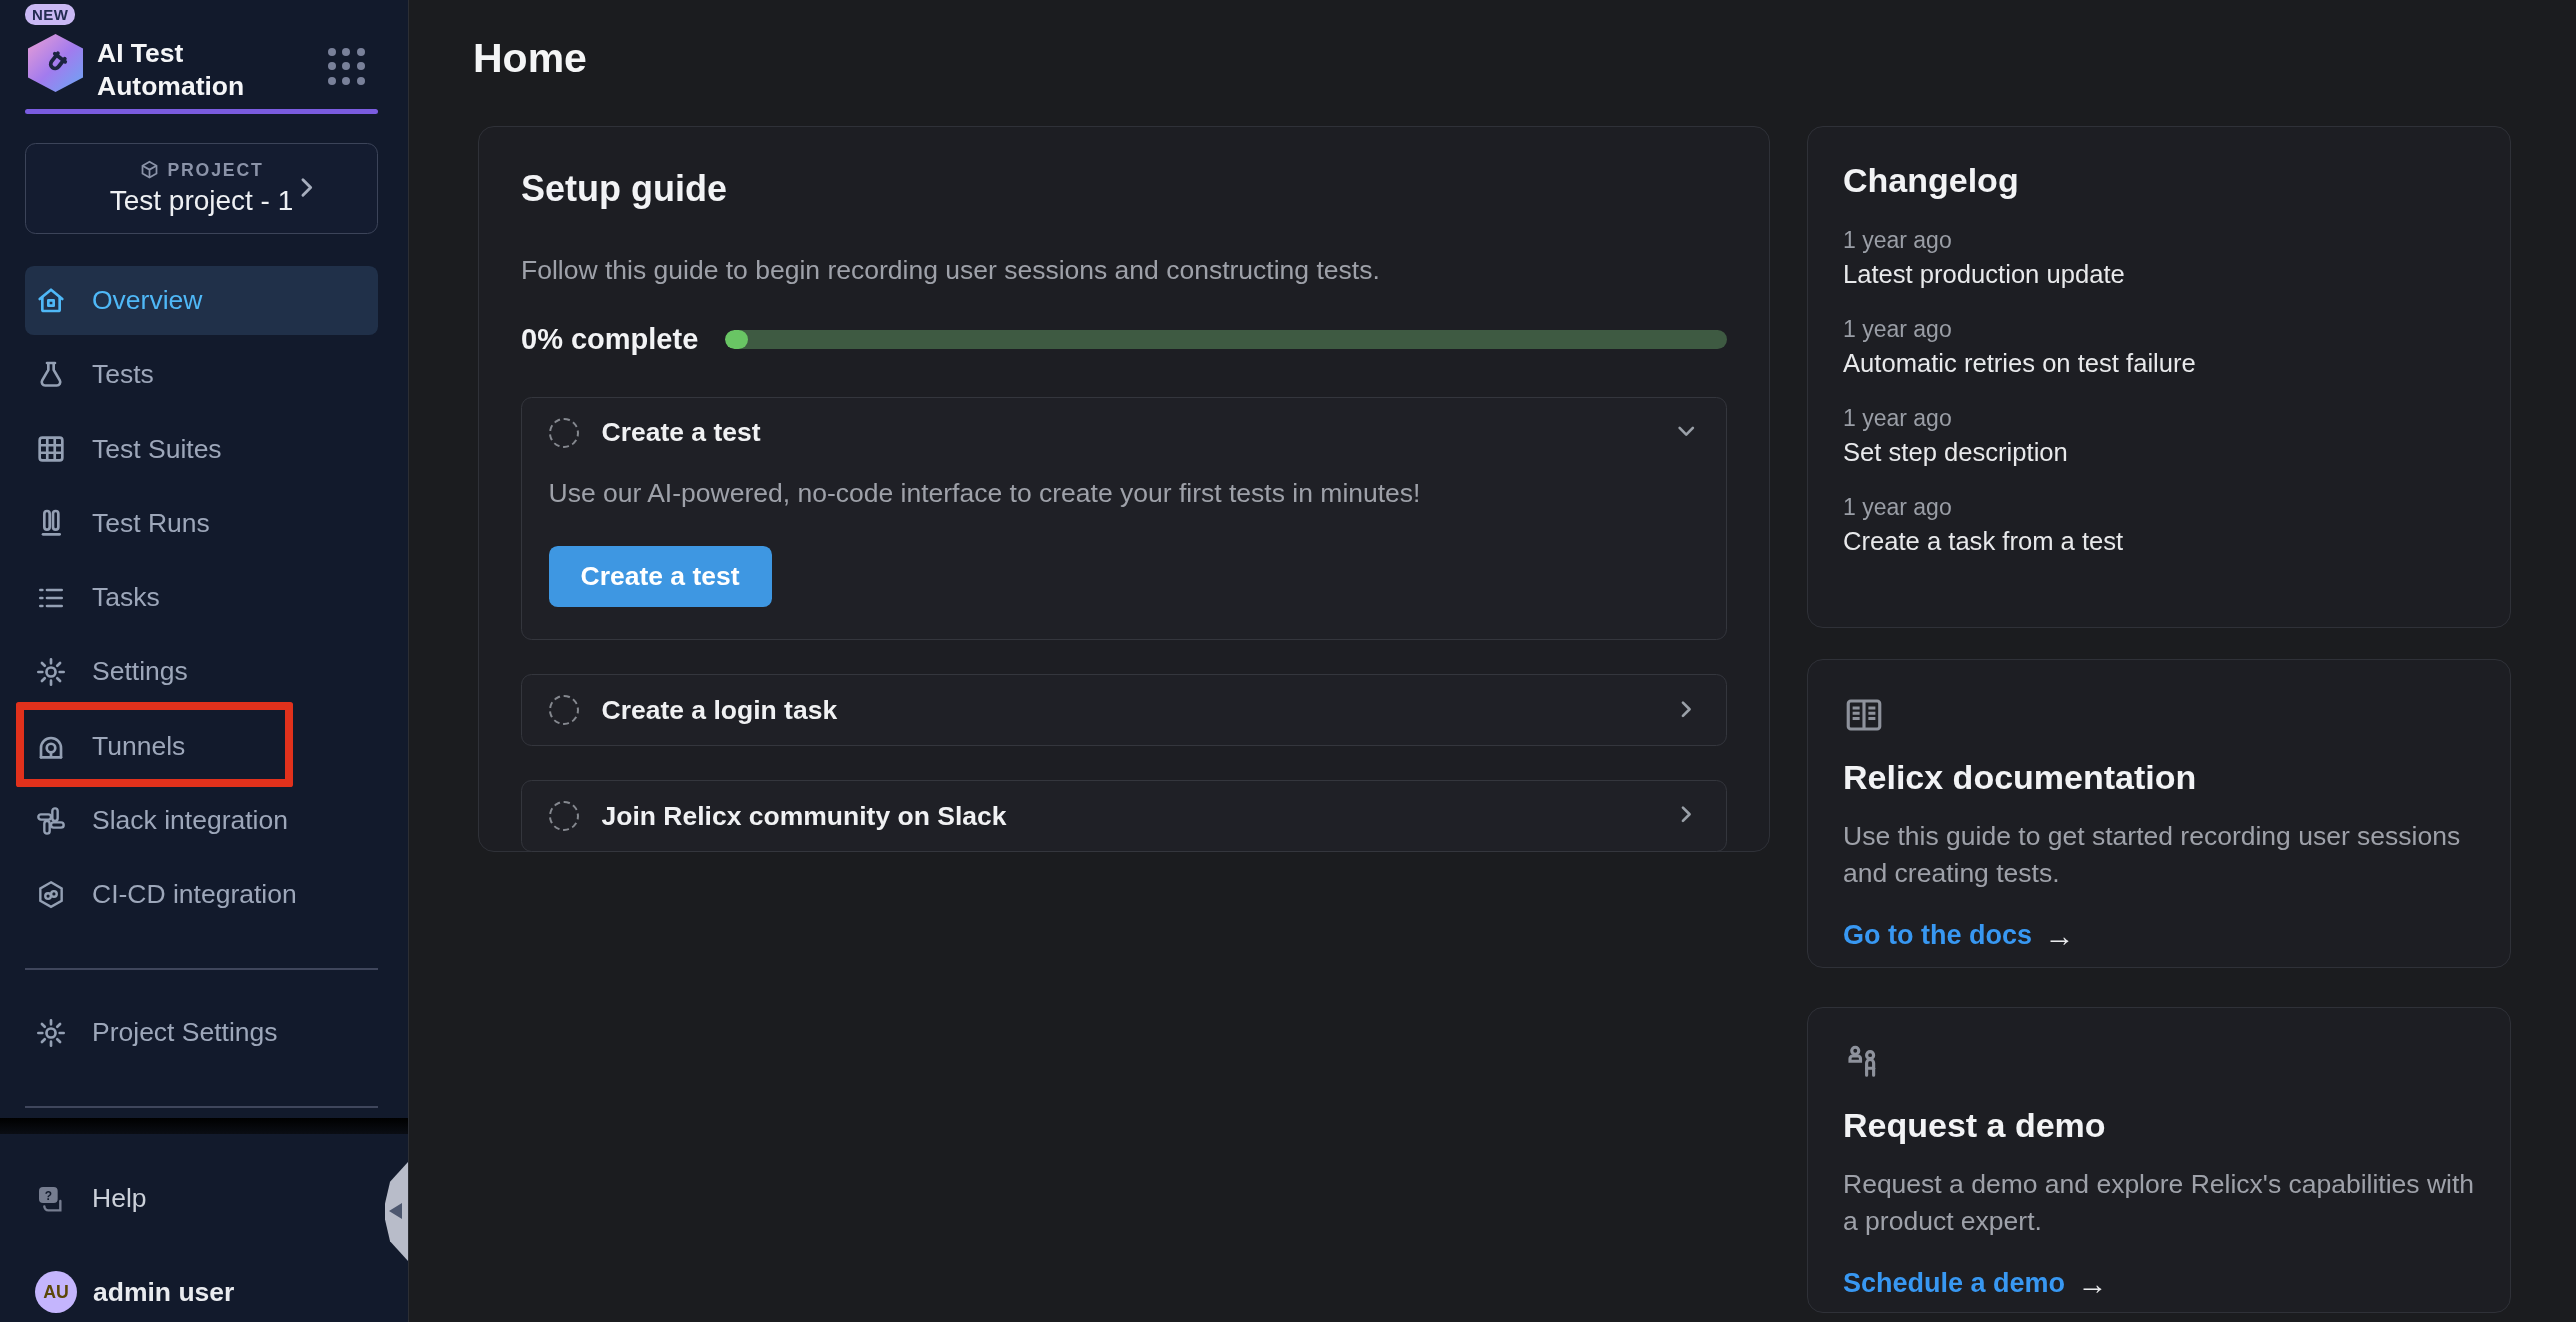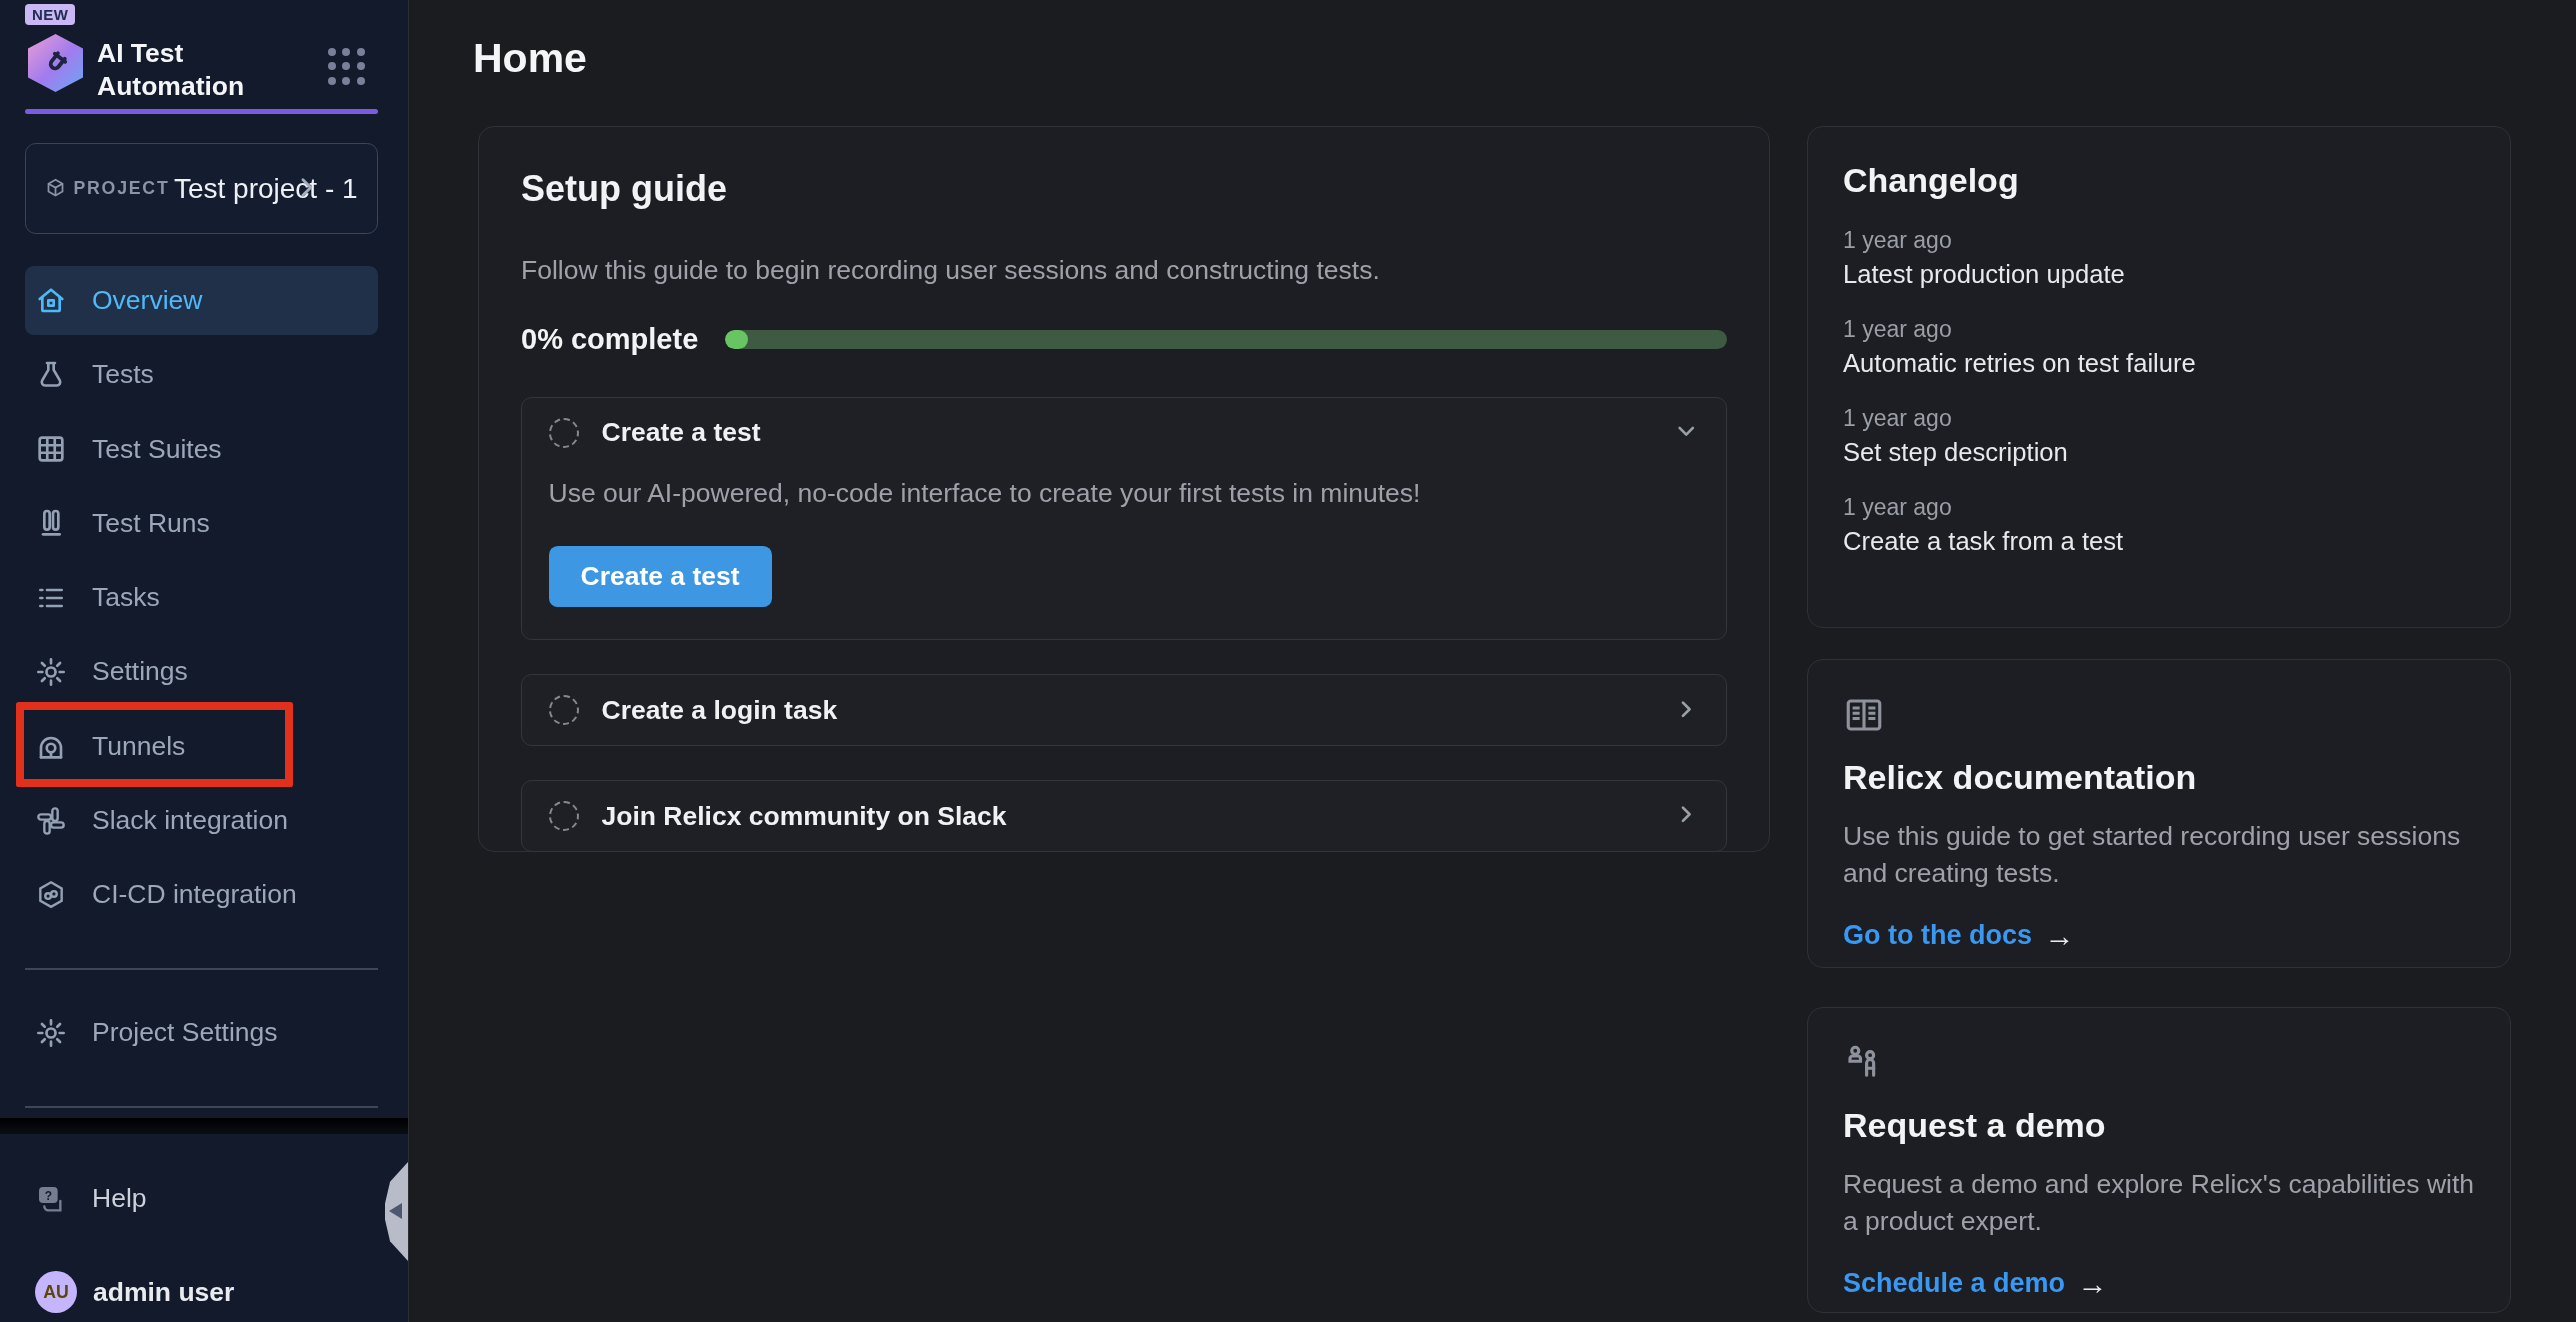--- a/index.html
+++ b/index.html
@@ -4,37 +4,37 @@
 <style>
   * { margin:0; padding:0; box-sizing:border-box; }
   html,body { width:2576px; height:1322px; overflow:hidden; background:#1b1c1f;
     font-family:"Liberation Sans", sans-serif; }
   .stage { position:relative; width:2576px; height:1322px; }
 
   
   .sidebar { position:absolute; left:0; top:0; width:408px; height:1322px;
     background:#121a2c; }
   .new-badge { position:absolute; left:25px; top:4.4px; background:#c9b8f4; color:#232c52;
-    font-size:15px; font-weight:bold; padding:1.8px 7px; border-radius:4px; letter-spacing:0.4px; }
+    font-size:15px; font-weight:bold; padding:1.8px 7px; border-radius:10px; letter-spacing:0.4px; }
   .logo-hex { position:absolute; left:28px; top:34px; width:55px; height:58px;
     clip-path:polygon(50% 0,100% 25%,100% 75%,50% 100%,0 75%,0 25%);
     background:linear-gradient(135deg,#eb9fd4 0%,#a27bee 52%,#68a8f4 100%);
     display:flex; align-items:center; justify-content:center; }
   .logo-hex svg { width:35px; height:35px; }
   .app-title { position:absolute; left:97px; top:37px; width:212px; font-size:26.5px;
     font-weight:bold; color:#f4f5f7; line-height:33px; }
   .grid-icon { position:absolute; left:328px; top:48px; width:37px; height:37px;
     display:grid; grid-template-columns:repeat(3,1fr); gap:6.2px; }
   .grid-icon i { width:8px; height:8px; border-radius:50%; background:#79819a; }
   .brand-line { position:absolute; left:25px; top:109px; width:353px; height:5.3px;
     border-radius:2.6px; background:#7a5ce0; }
 
   .project-box { position:absolute; left:25px; top:143px; width:353px; height:91px;
     border:1.8px solid #3c4459; border-radius:10.6px; background:#141c30;
-    display:flex; align-items:center; justify-content:center; gap:4.4px; cursor:pointer; }
+    display:flex; flex-direction:column; align-items:center; justify-content:center; gap:4.4px; cursor:pointer; }
   .proj-eyebrow { display:flex; align-items:center; gap:7px; color:#8b93a8;
     font-size:17.7px; font-weight:bold; letter-spacing:1.8px; }
   .proj-eyebrow svg { width:21px; height:21px; }
   .proj-name { color:#eef0f3; font-size:28px; }
   .proj-chev { position:absolute; right:58px; top:50%; transform:translateY(-50%); }
   .proj-chev svg { width:26.5px; height:26.5px; }
 
   .nav { position:absolute; left:25px; top:266px; width:353px; }
   .nav-item { display:flex; align-items:center; gap:25px; height:69px; margin-bottom:5.3px;
     padding-left:10px; border-radius:8.8px; color:#9da7ba; font-size:26.5px; cursor:pointer; }

